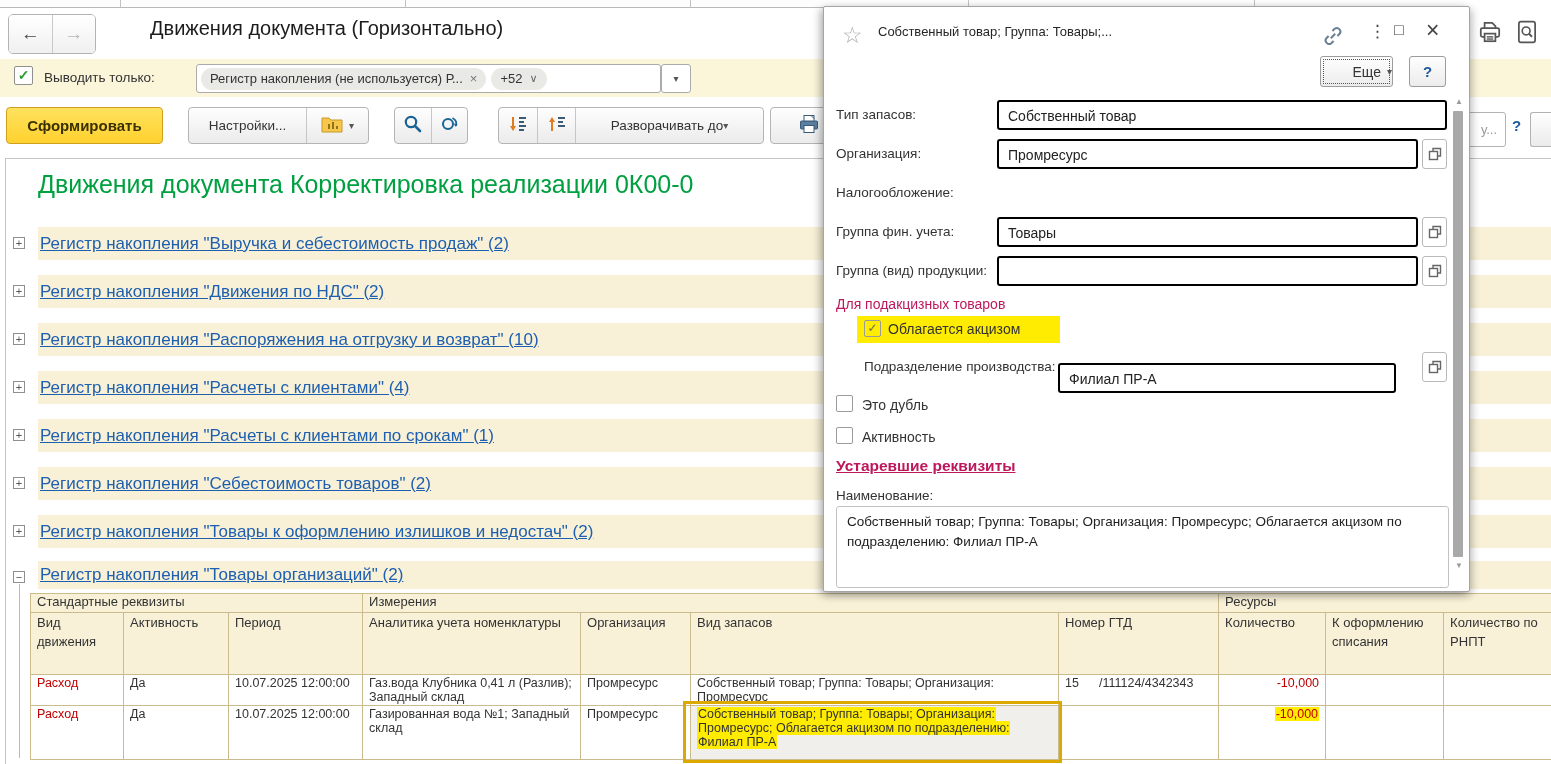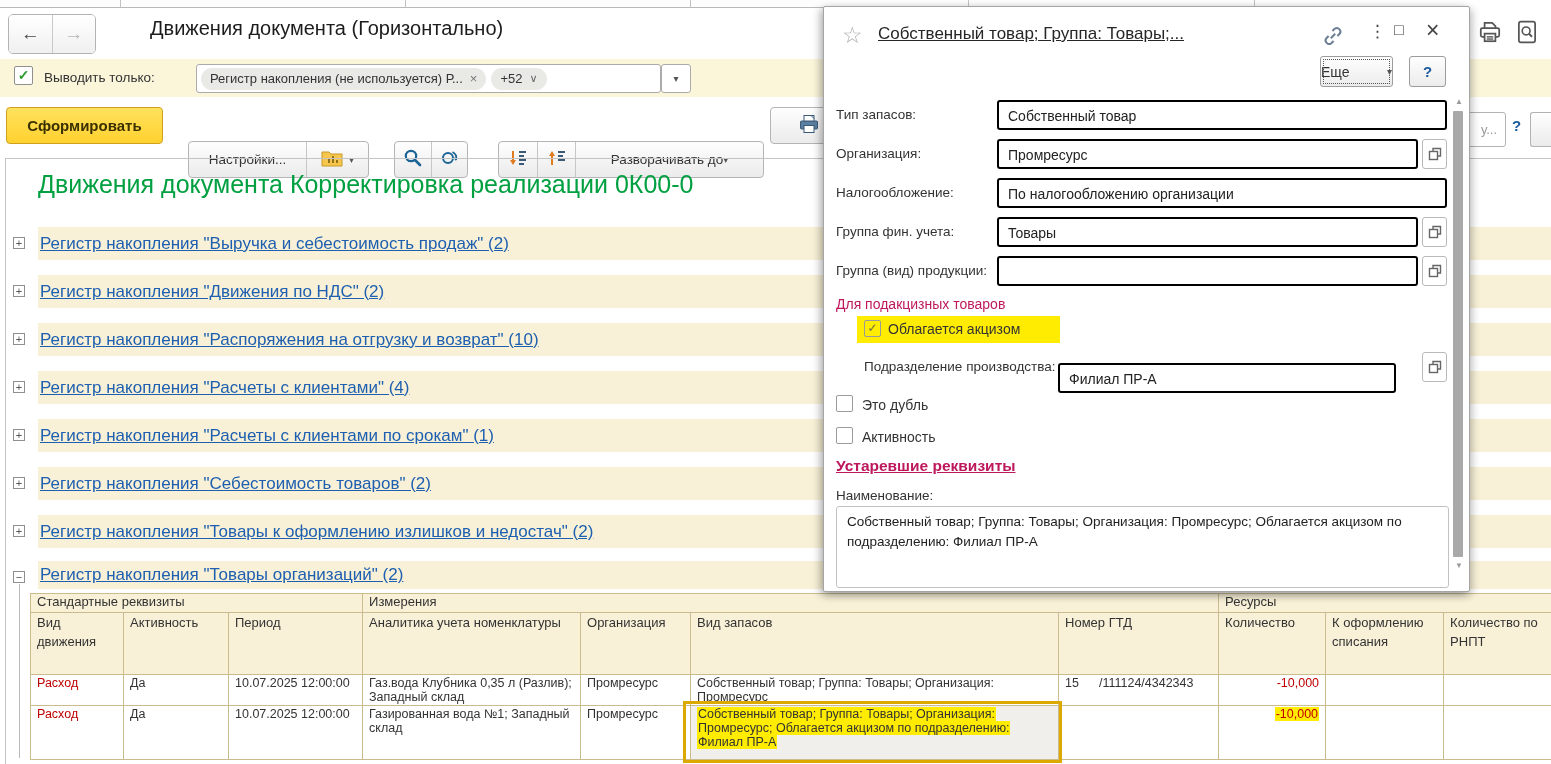--- a/index.html
+++ b/index.html
@@ -30,21 +30,21 @@
   .tag-pill { background:#e9e9e6; border-radius:11px; height:22px; display:flex; align-items:center;
     padding:0 9px; font-size:13px; color:#333; white-space:nowrap; gap:7px; }
   .pill-x { color:#777; font-size:13px; cursor:pointer; }
   .pill-chev { color:#666; font-size:11px; }
   #tag-dd-btn { left:661px; top:64px; width:30px; height:29px; background:#fff; border:1px solid #ababab;
     border-radius:3px; text-align:center; line-height:27px; font-size:10px; color:#555; }
 
   
   .btn { background:linear-gradient(#fefefe,#ebebeb); border:1px solid #b5b5b5; border-radius:4px;
     font-size:13.5px; color:#333; display:flex; align-items:center; justify-content:center; cursor:pointer; }
-  .btn-group { display:flex; border:1px solid #b5b5b5; border-radius:4px; overflow:hidden; background:linear-gradient(#fefefe,#ebebeb);margin-top:34px; }
+  .btn-group { display:flex; border:1px solid #b5b5b5; border-radius:4px; overflow:hidden; background:linear-gradient(#fefefe,#ebebeb); }
   .btn-group .seg { display:flex; align-items:center; justify-content:center; font-size:13.5px; color:#333; cursor:pointer; }
   .btn-group .seg + .seg { border-left:1px solid #c6c6c6; }
   #generate-btn { left:6px; top:107px; width:157px; height:37px;
     background:linear-gradient(#ffe25e,#ffd12f); border:1px solid #cfa01c; font-weight:bold; font-size:15px; color:#3a3000; }
   #settings-group { left:188px; top:107px; height:37px; }
   #settings-seg { width:117px; } #settings-icon-seg { width:62px; gap:6px; }
   #search-group { left:394px; top:107px; height:37px; }
   #search-group .seg { width:36px; }
   #expand-group { left:498px; top:107px; height:37px; }
   .icon-seg { width:38px; }
@@ -83,28 +83,28 @@
     color:#9a9a9a; font-size:13px; }
   #edge-help { left:1512px; top:117px; color:#1c5a9e; font-weight:bold; font-size:15px; }
   #partial-btn2 { left:1530px; top:112px; width:21px; height:35px; background:linear-gradient(#fefefe,#ebebeb);
     border:1px solid #b3b3b3; border-radius:3px 0 0 3px; border-right:none; }
 
   
   #side-panel { left:823px; top:6px; width:647px; height:586px; background:#fff; border:1px solid #a5a5a5;
     border-radius:2px; box-shadow:-3px 3px 9px rgba(0,0,0,.28), 3px 3px 9px rgba(0,0,0,.18); z-index:50; }
   #side-panel .rel { position:absolute; }
   #panel-star { left:18px; top:15px; font-size:23px; color:#b0b0b0; cursor:pointer; }
-  #panel-title { left:54px; top:17px; font-size:17px; color:#262626; white-space:nowrap;text-decoration:underline; }
+  #panel-title { left:54px; top:17px; font-size:13px; color:#262626; white-space:nowrap; }
   #panel-link-icon { left:498px; top:18px; cursor:pointer; }
   #panel-menu-icon { left:545px; top:14px; font-size:17px; color:#444; cursor:pointer; }
   #panel-max-icon { left:570px; top:14px; font-size:16px; color:#444; cursor:pointer; }
   #panel-close-icon { left:602px; top:10px; font-size:23px; color:#444; cursor:pointer; }
   #more-btn { left:496px; top:49px; width:73px; height:31px; background:linear-gradient(#fefefe,#ececec);
     border:1px solid #9c9c9c; border-radius:3px; outline:1px dotted #555; outline-offset:-4px;
-    display:flex; align-items:center; justify-content:space-between; gap:6px; font-size:14px; cursor:pointer; }
+    display:flex; align-items:center; justify-content:flex-end; gap:6px; font-size:14px; cursor:pointer; }
   #help-btn { left:585px; top:49px; width:37px; height:31px; background:linear-gradient(#fefefe,#ececec);
     border:1px solid #9c9c9c; border-radius:3px; display:flex; align-items:center; justify-content:center;
     font-size:15px; font-weight:bold; color:#1c5a9e; cursor:pointer; }
   .f-label { left:12px; font-size:13.5px; color:#333; }
   .f-input { left:173px; height:30px; border:2px solid #000000; border-radius:3px; background:#fff;
     font-size:14px; line-height:28px; padding:0 9px; color:#222; white-space:nowrap; overflow:hidden; }
   .f-input.noBtn { width:450px; }
   .f-input.wBtn { width:421px; }
   .open-btn { left:598px; width:25px; height:30px; border:1px solid #b9b9b9; border-radius:3px; background:#fff;
     display:flex; align-items:center; justify-content:center; cursor:pointer; }
@@ -327,21 +327,21 @@
     <td>Вид запасов</td>
     <td>Номер ГТД</td>
     <td>Количество</td>
     <td>К оформлению списания</td>
     <td>Количество по РНПТ</td>
   </tr>
   <tr class="data" style="height:31px">
     <td class="red">Расход</td>
     <td>Да</td>
     <td>10.07.2025 12:00:00</td>
-    <td>Газ.вода Клубника 0,35 л (Разлив); Западный склад</td>
+    <td>Газ.вода Клубника 0,41 л (Разлив); Западный склад</td>
     <td>Промресурс</td>
     <td>Собственный товар; Группа: Товары; Организация: Промресурс</td>
     <td><span>15</span><span class="gtd-rest">/111124/4342343</span></td>
     <td class="red num">-10,000</td>
     <td></td>
     <td></td>
   </tr>
   <tr class="data" style="height:54px">
     <td class="red">Расход</td>
     <td>Да</td>
@@ -392,21 +392,20 @@
   <div class="rel f-label" style="top:139px">Организация:</div>
   <div class="rel f-input wBtn" style="top:132px">Промресурс</div>
   <div class="rel open-btn" style="top:132px">
     <svg width="14" height="14" viewBox="0 0 14 14">
         <rect x="1.5" y="4.5" width="8" height="8" fill="none" stroke="#666" stroke-width="1.4"></rect>
         <path d="M5 4.5 V1.5 h7.5 v7.5 h-3" fill="none" stroke="#666" stroke-width="1.4"></path>
       </svg>
   </div>
 
   <div class="rel f-label" style="top:178px">Налогообложение:</div>
-  <div class="rel f-input noBtn" style="top:171px">По налогообложению организации</div>
 
   <div class="rel f-label" style="top:217px">Группа фин. учета:</div>
   <div class="rel f-input wBtn" style="top:210px">Товары</div>
   <div class="rel open-btn" style="top:210px">
     <svg width="14" height="14" viewBox="0 0 14 14">
         <rect x="1.5" y="4.5" width="8" height="8" fill="none" stroke="#666" stroke-width="1.4"></rect>
         <path d="M5 4.5 V1.5 h7.5 v7.5 h-3" fill="none" stroke="#666" stroke-width="1.4"></path>
       </svg>
   </div>
 

